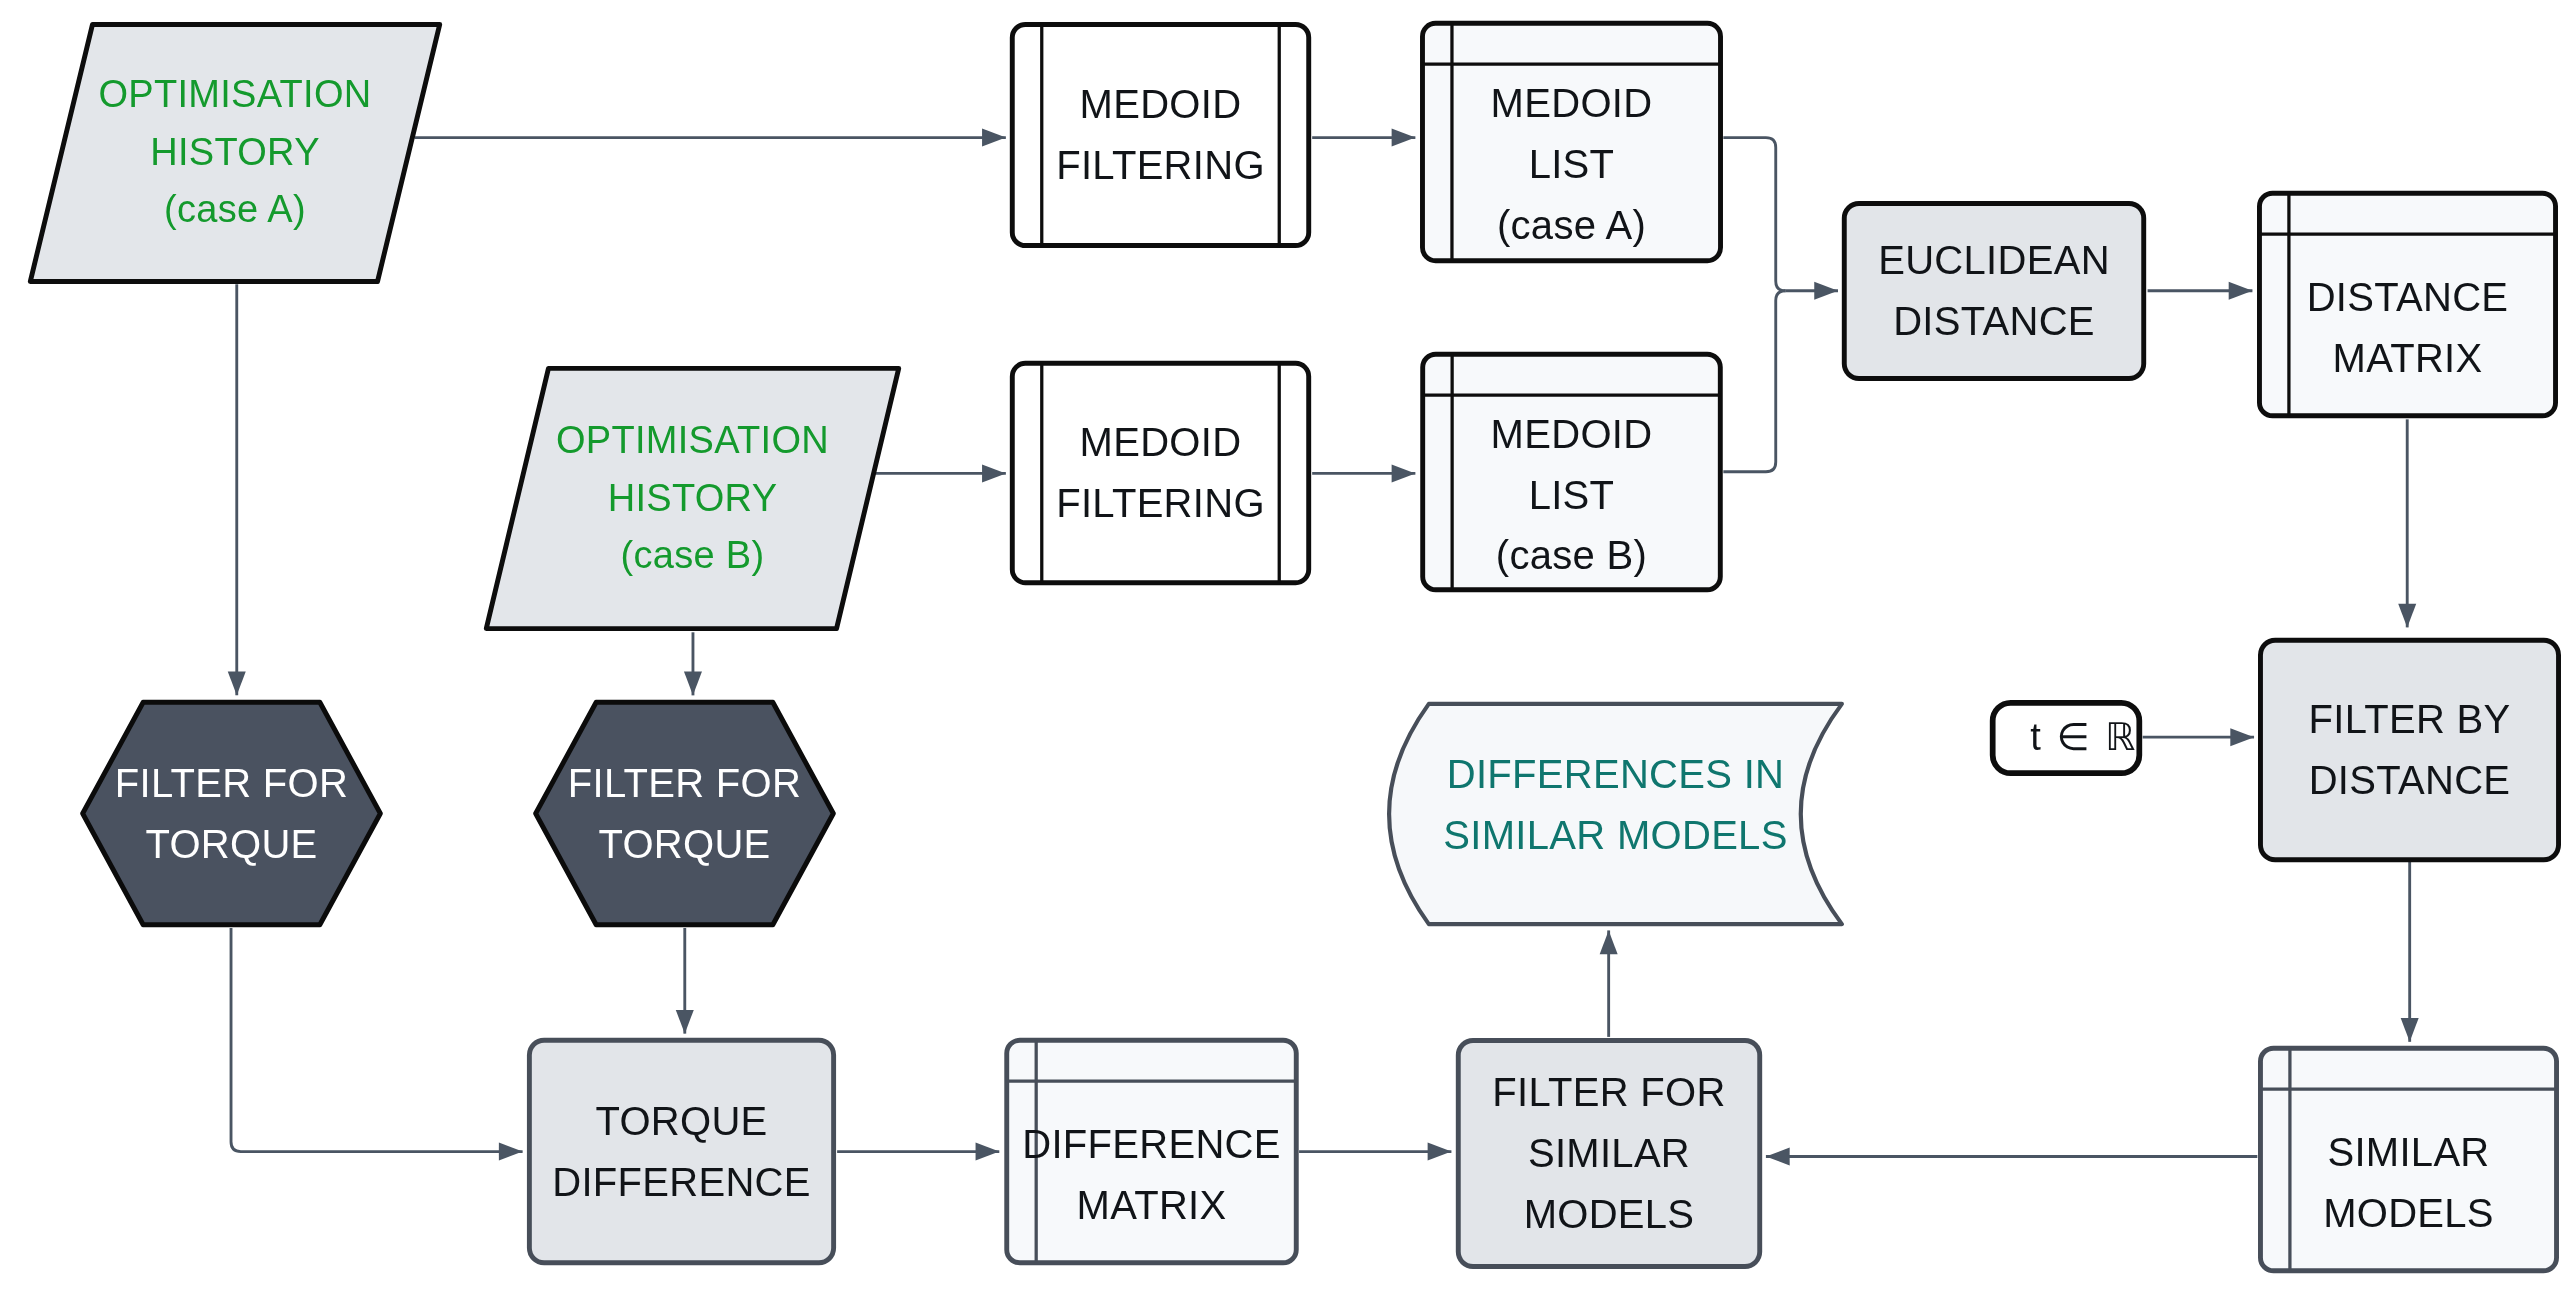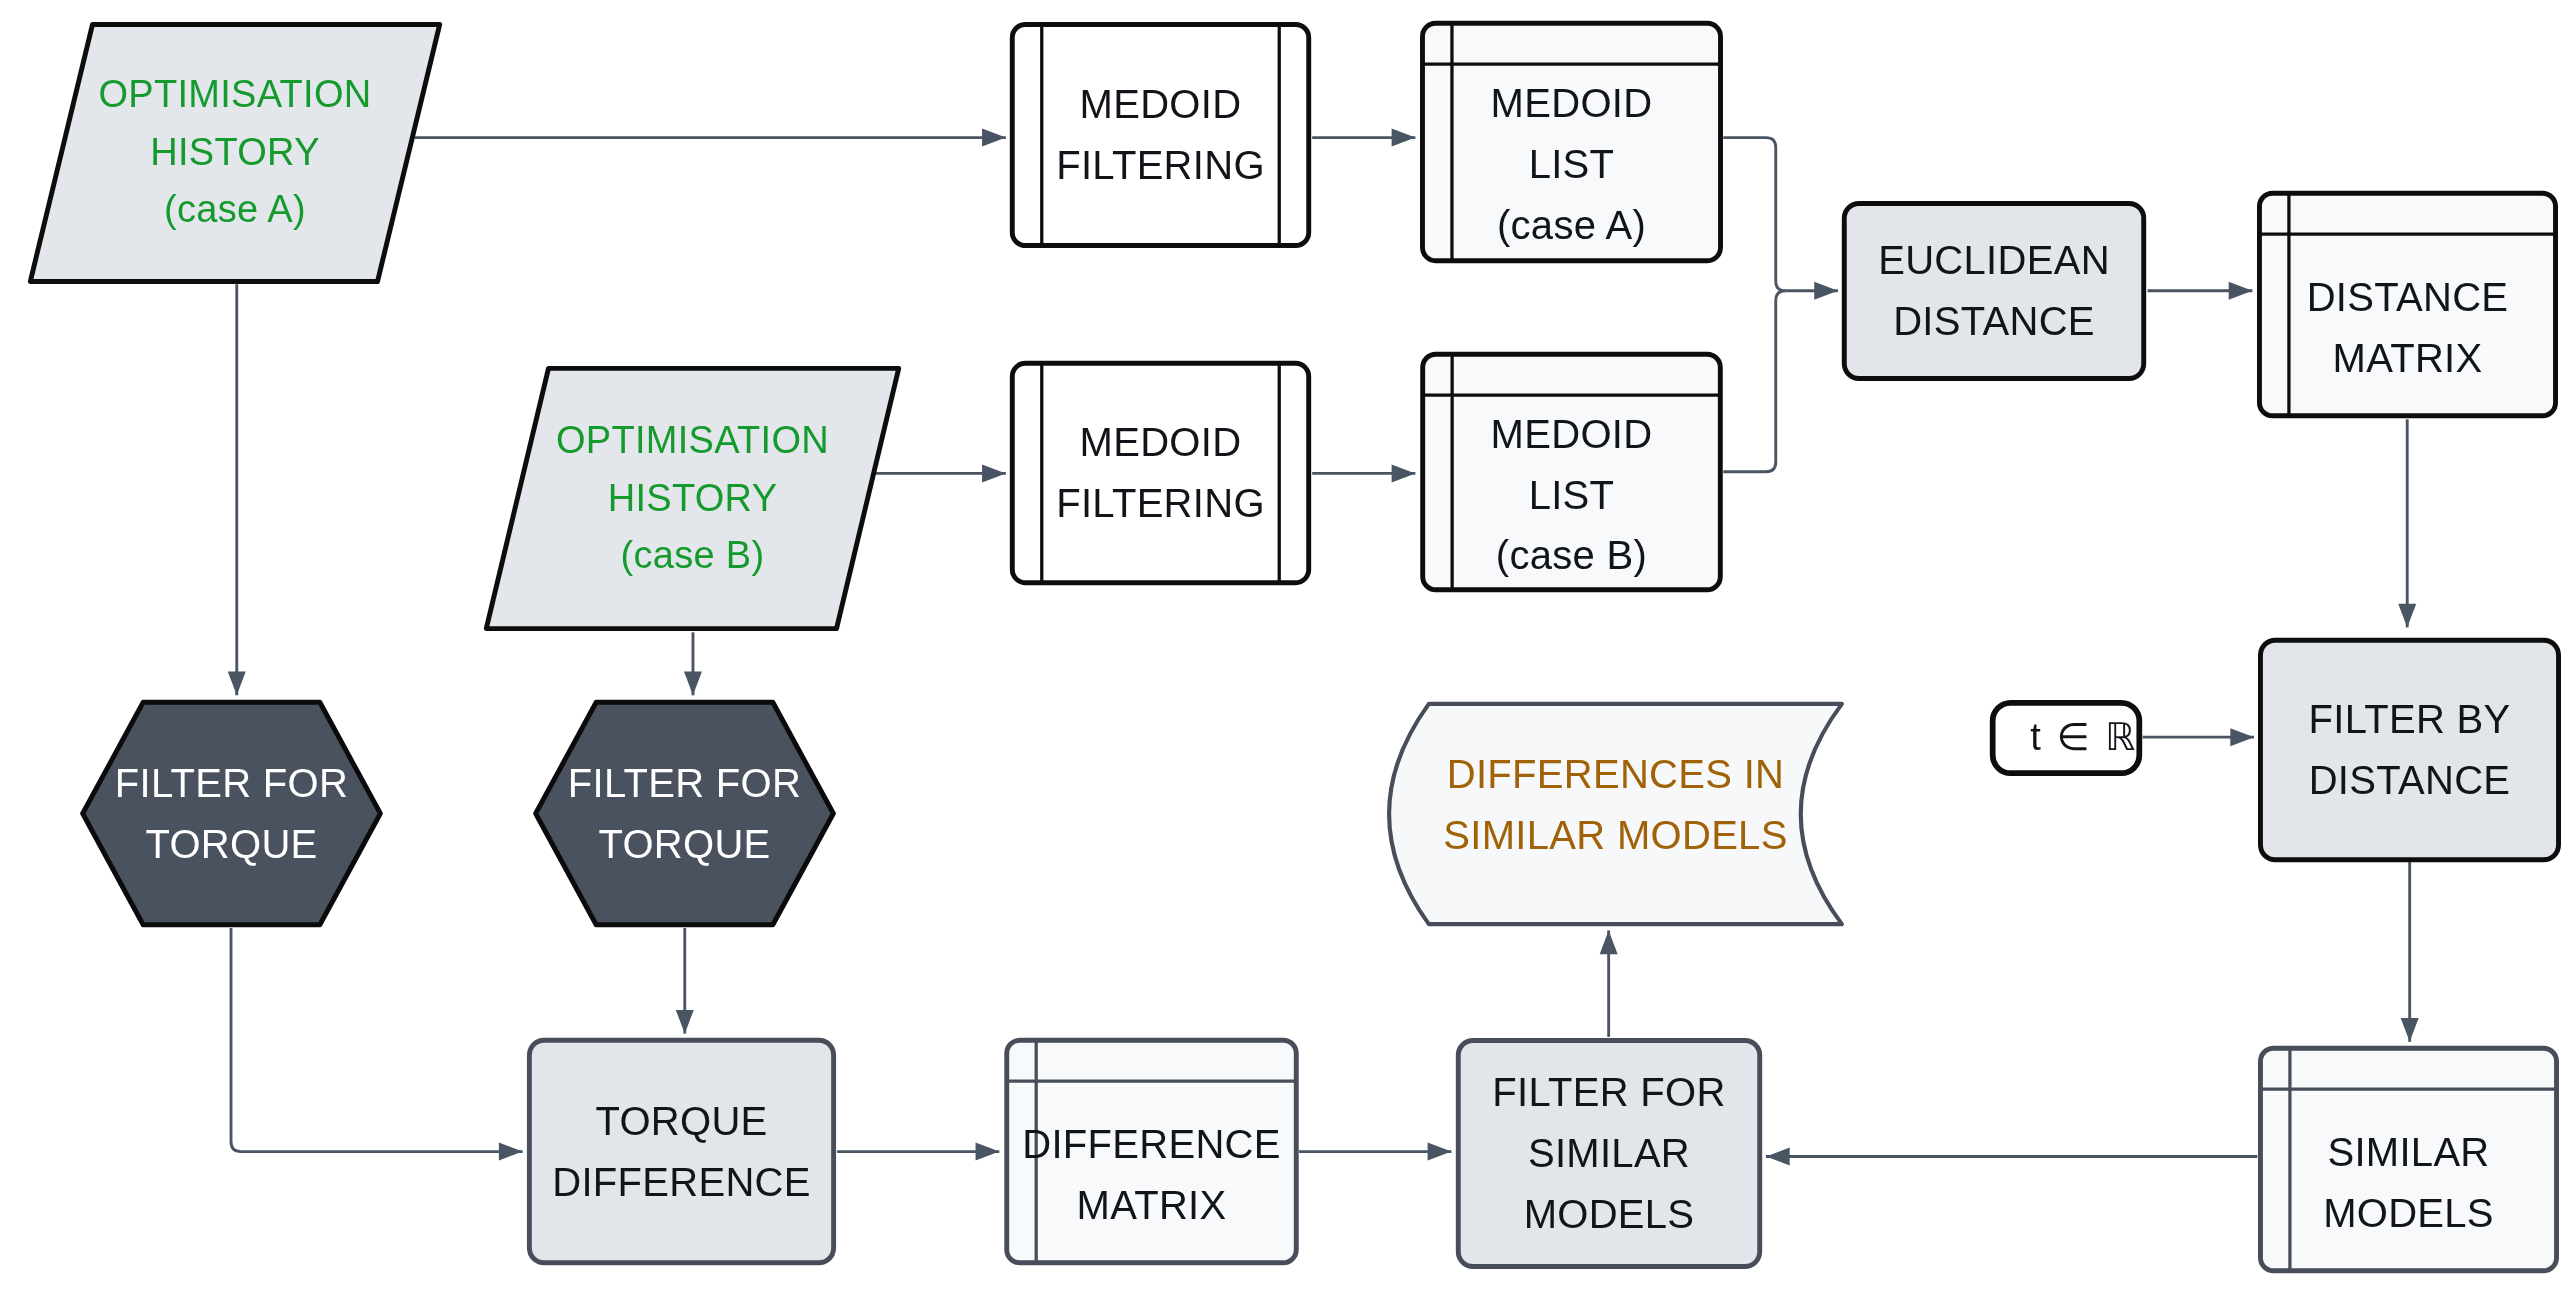--- a/index.html
+++ b/index.html
@@ -7,21 +7,21 @@
        font-family:"Liberation Sans","DejaVu Sans",sans-serif;}
   .canvas{position:absolute;left:0;top:0;width:2455px;height:1299px;}
   #edges{position:absolute;left:0;top:0;}
   .node{position:absolute;}
   .node .shape{position:absolute;left:0;top:0;}
   .label{position:absolute;inset:0;display:flex;align-items:center;justify-content:center;
          text-align:center;white-space:pre-line;font-size:40px;line-height:1.52;
          color:#111418;letter-spacing:0.3px;}
   .green .label{color:#149a2d;font-size:38px;}
   .white .label{color:#ffffff;}
-  .blue  .label{color:#a16207;}
+  .blue  .label{color:#0f766e;}
   .storage-pad .label{padding-top:46px;}
   .doc-pad .label{padding-bottom:18px;}
   .tr-node .label{font-size:38px;letter-spacing:2.5px;}
 
   
   .n-opta {left:27px;   top:20.5px;   width:416px; height:264px;}
   .n-mf1  {left:1009px; top:21px;   width:303px; height:228px;}
   .n-mla  {left:1419px; top:19.7px;   width:305px; height:244px;}
   .n-ed   {left:1841px; top:200px;  width:306px; height:182px;}
   .n-dmx  {left:2256px; top:190px;  width:303px; height:229px;}

